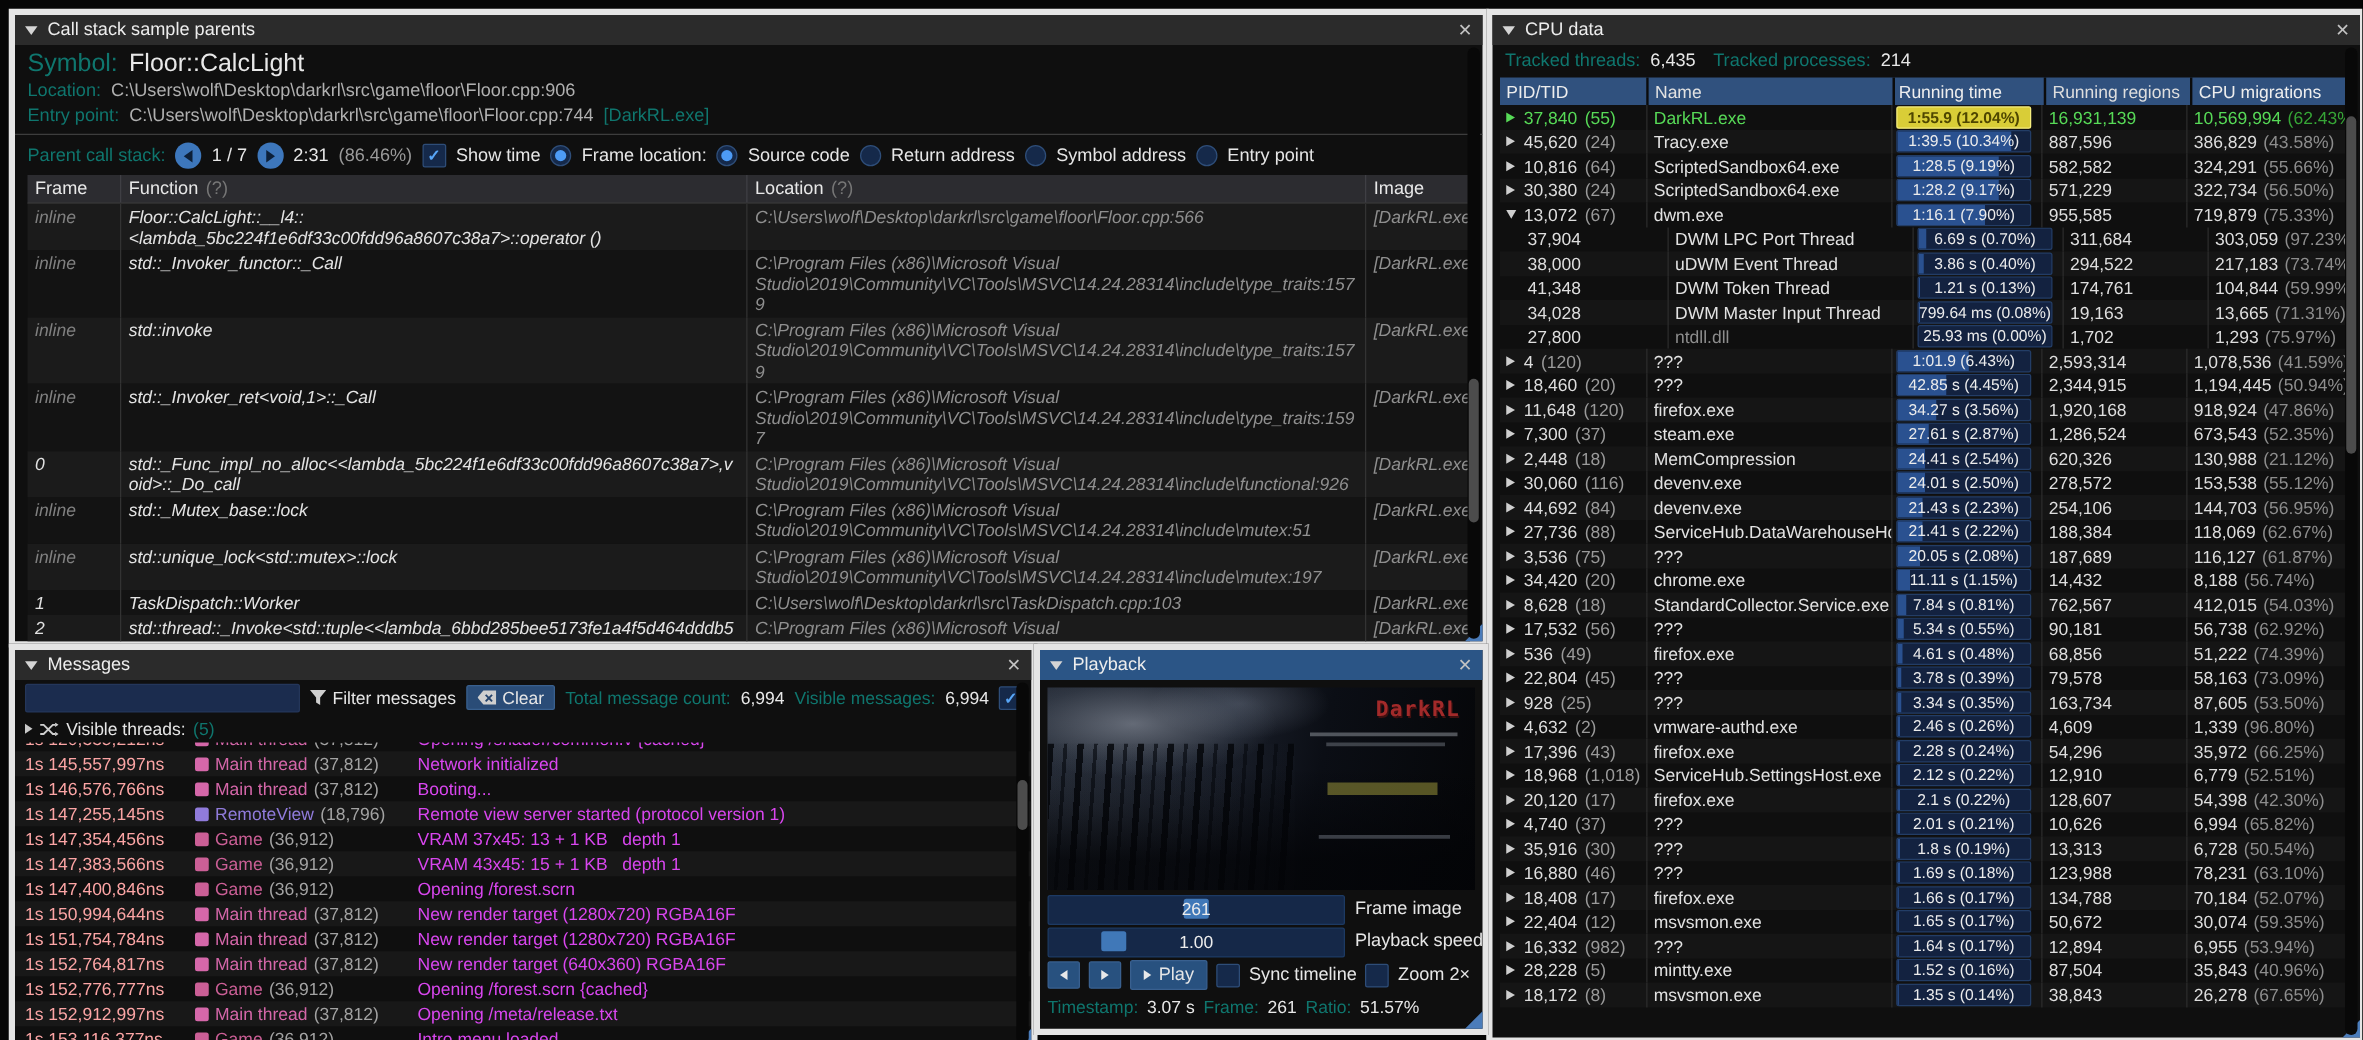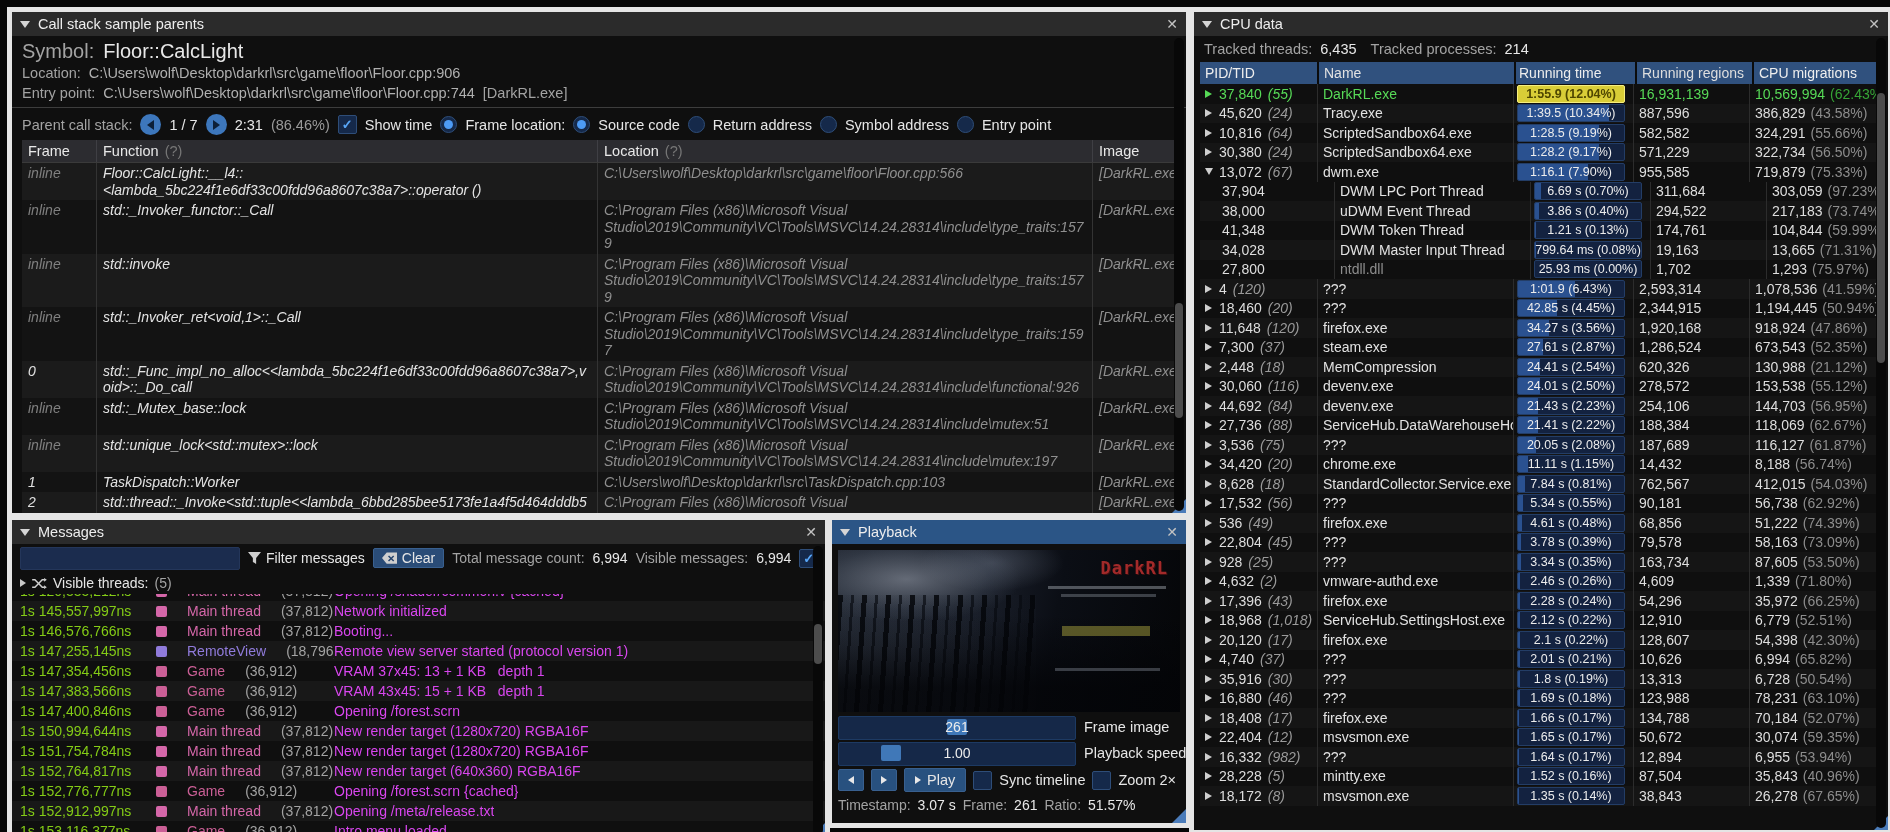--- a/index.html
+++ b/index.html
@@ -4,21 +4,21 @@
 <style>
   html,body{margin:0;padding:0;background:#000;}
   body{font-family:"Liberation Sans",sans-serif;font-size:14.5px;color:#e6e6e6;}
   #app{position:relative;width:1890px;height:832px;background:#060606;overflow:hidden;}
   .win{position:absolute;background:#0f0f0f;border:5px solid #e5e5e5;display:flex;flex-direction:column;}
   .win-title{height:24px;background:#2b2b2b;display:flex;align-items:center;padding:0 8px;gap:8px;flex:none;font-size:14.5px;color:#ededed;}
   .win-title.active{background:#2b5586;}
   .tri-down{width:0;height:0;border-left:5px solid transparent;border-right:5px solid transparent;border-top:7px solid #d5d5d5;flex:none;}
   .win-close{margin-left:auto;color:#c3c3c3;font-size:14px;line-height:1;cursor:default;}
   .win-body{position:relative;flex:1;overflow:hidden;display:flex;flex-direction:column;}
-  .lbl{color:#a3a3a3;}
+  .lbl{color:#0f766e;}
   .val{color:#e8e8e8;}
   .grip{position:absolute;right:0;bottom:0;width:0;height:0;border-style:solid;border-width:0 0 14px 14px;border-color:transparent transparent #4b7cba transparent;}
   .vscroll{position:absolute;top:2px;right:2px;bottom:2px;width:10px;background:#080808;border-radius:5px;z-index:5;}
   .vgrab{position:absolute;left:1px;width:8px;border-radius:4px;background:#4c4c4c;}
 
   
   #win-callstack{left:7px;top:7px;width:1174px;height:501px;}
   .sym-row{padding:4px 10px 0;font-size:20px;display:flex;gap:9px;flex:none;}
   .info-row{padding:2px 10px;font-size:14.5px;display:flex;gap:8px;flex:none;white-space:nowrap;}
   .path{color:#b0b0b0;}
@@ -53,22 +53,22 @@
   .m-toolbar{height:28px;display:flex;align-items:center;gap:8px;padding:0 8px;flex:none;font-size:14px;white-space:nowrap;overflow:hidden;}
   .filter-input{width:208px;height:21px;background:#1b2c4e;border:1px solid #24365a;border-radius:2px;color:#e6e6e6;font-family:inherit;font-size:13px;padding:0 5px;outline:none;flex:none;}
   .tool-btn{display:flex;align-items:center;gap:5px;background:#2a4c77;border:1px solid #39608f;border-radius:2px;padding:1px 8px;flex:none;}
   .icon-lbl{display:flex;align-items:center;gap:5px;flex:none;}
   .m-threads{height:22px;display:flex;align-items:center;gap:6px;padding:0 8px;flex:none;font-size:14px;}
   .tri-r-sm{width:0;height:0;border-top:4.5px solid transparent;border-bottom:4.5px solid transparent;border-left:6px solid #c9c9c9;flex:none;}
   .msg-list{flex:1;overflow:hidden;}
   .msg-row{display:flex;height:20px;align-items:center;padding:0 8px;font-size:14px;white-space:nowrap;}
   .msg-row.alt{background:#181818;}
   .msg-row:first-child{margin-top:-13px;}
-  .m-time{width:136px;color:#84cc16;flex:none;overflow:hidden;}
-  .m-thread{width:178px;flex:none;display:flex;align-items:center;gap:20px;overflow:hidden;}
+  .m-time{width:136px;color:#fca5a5;flex:none;overflow:hidden;}
+  .m-thread{width:178px;flex:none;display:flex;align-items:center;gap:5px;overflow:hidden;}
   .m-swatch{width:11px;height:11px;border-radius:2px;flex:none;}
   .m-tid{color:#a3a3a3;}
   .m-msg{color:#d946ef;overflow:hidden;text-align:center;}
 
   
   #win-playback{left:827px;top:515px;width:354px;height:303px;z-index:3;}
   .pb-body{padding:6px;display:flex;flex-direction:column;}
   .pb-image{position:relative;width:100%;height:162px;overflow:hidden;flex:none;
     background:
       radial-gradient(ellipse 45% 35% at 20% 18%, rgba(168,175,188,0.50), rgba(90,100,115,0.22) 55%, transparent 75%),
@@ -108,21 +108,21 @@
   .p-pid{width:112px;flex:none;}
   .p-name{width:190px;flex:none;color:#e2e2e2;}
   .p-name.dim{color:#8d8d8d;}
   .p-time{width:116px;flex:none;padding-left:3px;}
   .p-reg{width:110px;flex:none;color:#dedede;}
   .p-mig{flex:1;border-right:none;}
   .arrow-wrap{width:14px;flex:none;display:flex;align-items:center;}
   .tri-r{width:0;height:0;border-top:4.5px solid transparent;border-bottom:4.5px solid transparent;border-left:7px solid #cfcfcf;}
   .tri-d{width:0;height:0;border-left:4.5px solid transparent;border-right:4.5px solid transparent;border-top:7px solid #cfcfcf;}
   .pid-num{color:#dedede;}
-  .pid-cnt{color:#9a9a9a;margin-left:6px;font-style:italic;}
+  .pid-cnt{color:#9a9a9a;margin-left:6px;}
   .cpu-row.child .p-pid{padding-left:22px;}
   .bar{position:relative;width:106px;height:16px;background:#132240;border:1px solid #233d66;border-radius:2px;overflow:hidden;flex:none;}
   .bar-fill{position:absolute;left:0;top:0;bottom:0;background:#2a5190;}
   .bar-txt{position:absolute;inset:0;display:flex;align-items:center;justify-content:center;font-size:12.5px;color:#ececec;}
   .bar.yellow{background:#d9cd37;border-color:#f6ee7e;}
   .bar.yellow .bar-txt{color:#4e4600;font-weight:bold;}
   .mig-v{color:#dedede;}
   .mig-p{color:#8d8d8d;margin-left:5px;}
   .cpu-row.green .pid-num,.cpu-row.green .pid-cnt,.cpu-row.green .p-name,.cpu-row.green .p-reg,.cpu-row.green .mig-v{color:#57da57;}
   .cpu-row.green .mig-p{color:#36a536;}
@@ -1029,21 +1029,21 @@
             <div class="p-c p-name">vmware-authd.exe</div>
             <div class="p-c p-time">
               <div class="bar">
                 <div class="bar-fill" style="width: 2.15947%;"></div>
                 <span class="bar-txt">2.46 s (0.26%)</span>
               </div>
             </div>
             <div class="p-c p-reg">4,609</div>
             <div class="p-c p-mig">
               <span class="mig-v">1,339</span>
-              <span class="mig-p">(71.80%)</span>
+              <span class="mig-p">(96.80%)</span>
             </div>
           </div>
           <div class="cpu-row alt">
             <div class="p-c p-pid">
               <span class="arrow-wrap">
                 <span class="tri-r"></span>
               </span>
               <span class="pid-num">17,396</span>
               <span class="pid-cnt">(43)</span>
             </div>

